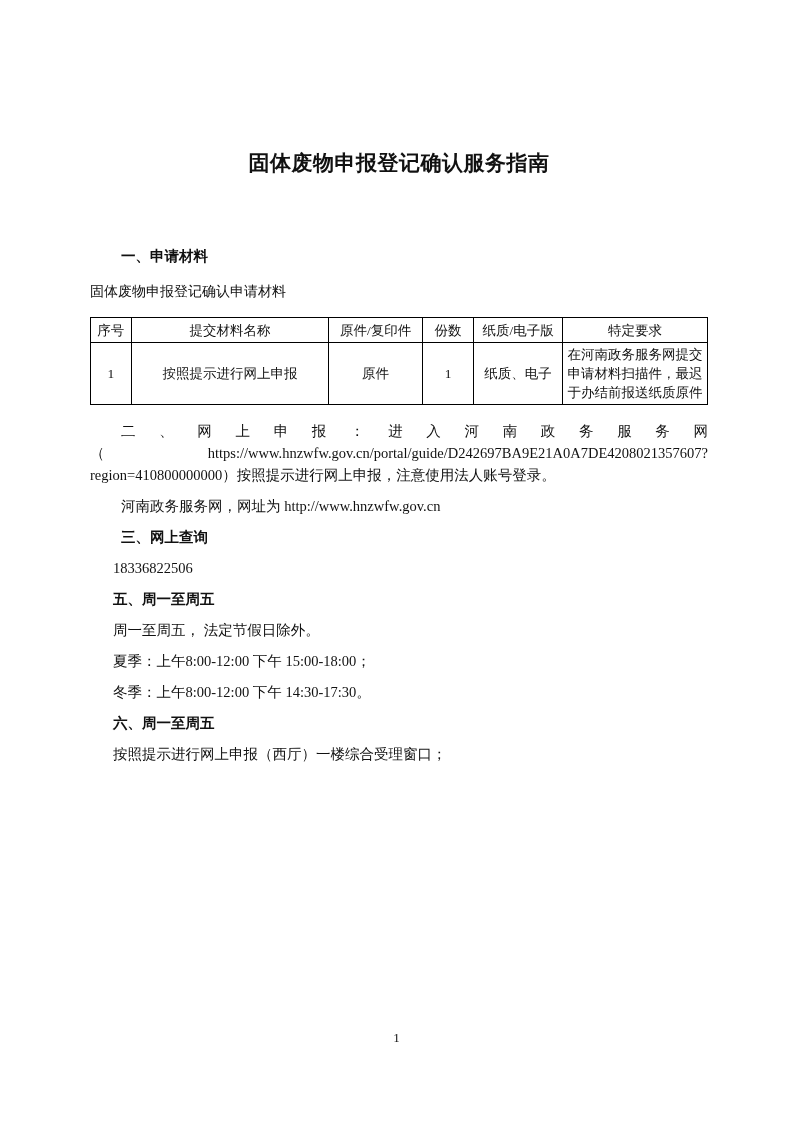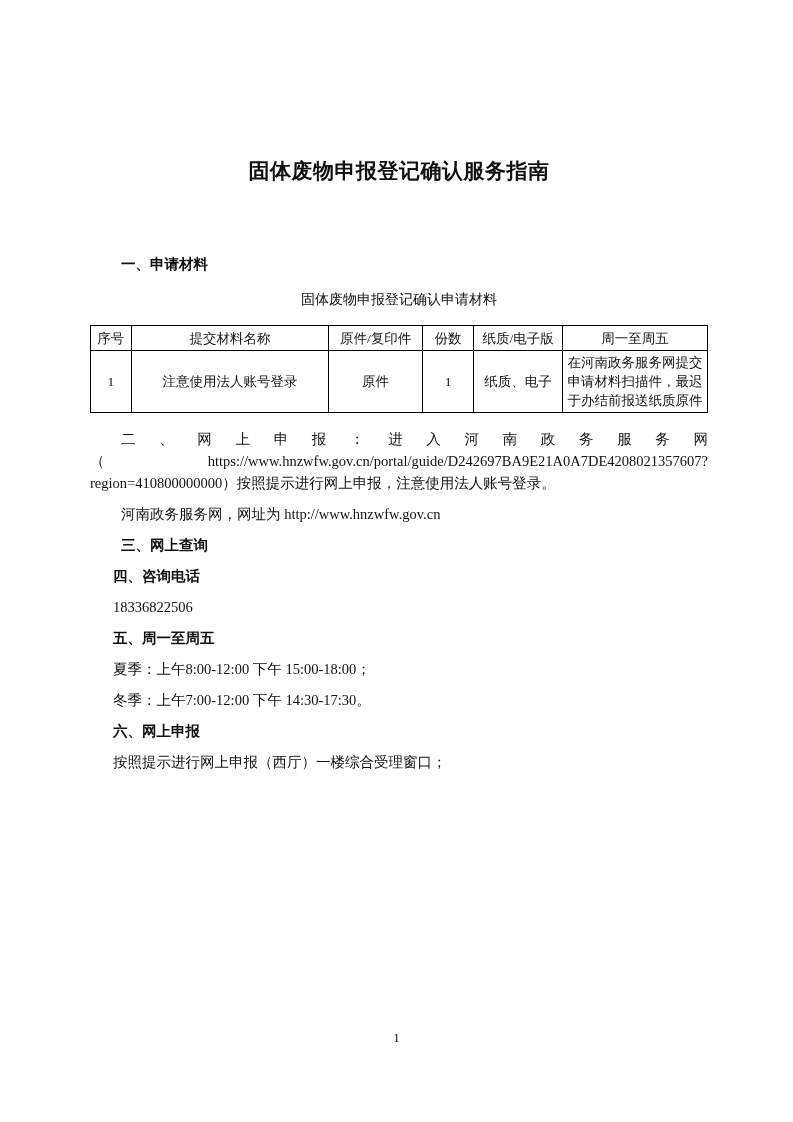--- a/index.html
+++ b/index.html
@@ -8,21 +8,21 @@
     width:793px;height:1122px;
     margin:0 auto;
     background:#ffffff;
     color:#111;
     font-family:"Liberation Serif","DejaVu Serif",serif;
     overflow:hidden;
     box-sizing:border-box;
   }
   .content{
     position:absolute;
-    left:90px; top:12px; width:618px;
+    left:90px; top:4px; width:618px;
   }
   .doc-title{
     margin:145px 0 0 0;
     font-family:"Liberation Sans","DejaVu Sans",sans-serif;
     font-size:21px;
     font-weight:bold;
     line-height:28px;
     text-align:center;
     letter-spacing:0.5px;
   }
@@ -31,21 +31,21 @@
     font-weight:bold;
     font-size:14.5px;
   }
   .para{
     margin:9px 0 0 0;
     font-size:14.5px;
     line-height:22px;
   }
   .s1{margin-top:68px;}
   .table-caption{
-    text-align:center;
+    text-align:left;
     font-size:14px;
     line-height:22px;
   }
   .ind-a{text-indent:31px;}
   .ind-b{text-indent:23px;}
   .just{text-align:justify;}
   table.materials{
     width:618px;
     margin-top:6px;
     border-collapse:collapse;
@@ -101,46 +101,46 @@
           <col class="col-media">
           <col class="col-req">
       </colgroup>
       <thead>
         <tr>
           <th>序号</th>
           <th>提交材料名称</th>
           <th>原件/复印件</th>
           <th>份数</th>
           <th>纸质/电子版</th>
-          <th>周一至周五</th>
+          <th>特定要求</th>
         </tr>
       </thead>
       <tbody>
         <tr>
           <td>1</td>
-          <td class="cell-left">注意使用法人账号登录</td>
+          <td class="cell-left">按照提示进行网上申报</td>
           <td>原件</td>
           <td>1</td>
           <td>纸质、电子</td>
           <td class="cell-req">在河南政务服务网提交申请材料扫描件，最迟于办结前报送纸质原件</td>
         </tr>
       </tbody>
     </table>
 
     <p class="para ind-a just s2"><span class="s2-lead">二、网上申报：</span><span>进入河南政务服务网（https://www.hnzwfw.gov.cn/portal/guide/D242697BA9E21A0A7DE4208021357607?region=410800000000）按照提示进行网上申报，注意使用法人账号登录。</span></p>
 
     <p class="para ind-a">河南政务服务网，网址为 http://www.hnzwfw.gov.cn</p>
     <p class="para heading ind-a">三、网上查询</p>
 
-    <p class="para heading ind-b">四、咨询电话</p>
     <p class="para ind-b">18336822506</p>
 
     <p class="para heading ind-b">五、周一至周五</p>
+    <p class="para ind-b">周一至周五， 法定节假日除外。</p>
     <p class="para ind-b">夏季：上午8:00-12:00 下午 15:00-18:00；</p>
-    <p class="para ind-b">冬季：上午7:00-12:00 下午 14:30-17:30。</p>
+    <p class="para ind-b">冬季：上午8:00-12:00 下午 14:30-17:30。</p>
 
-    <p class="para heading ind-b">六、网上申报</p>
+    <p class="para heading ind-b">六、周一至周五</p>
     <p class="para ind-b">按照提示进行网上申报（西厅）一楼综合受理窗口；</p>
 
   </div>
 
   <div class="page-number">1</div>
 </div>
 
 </body></html>

